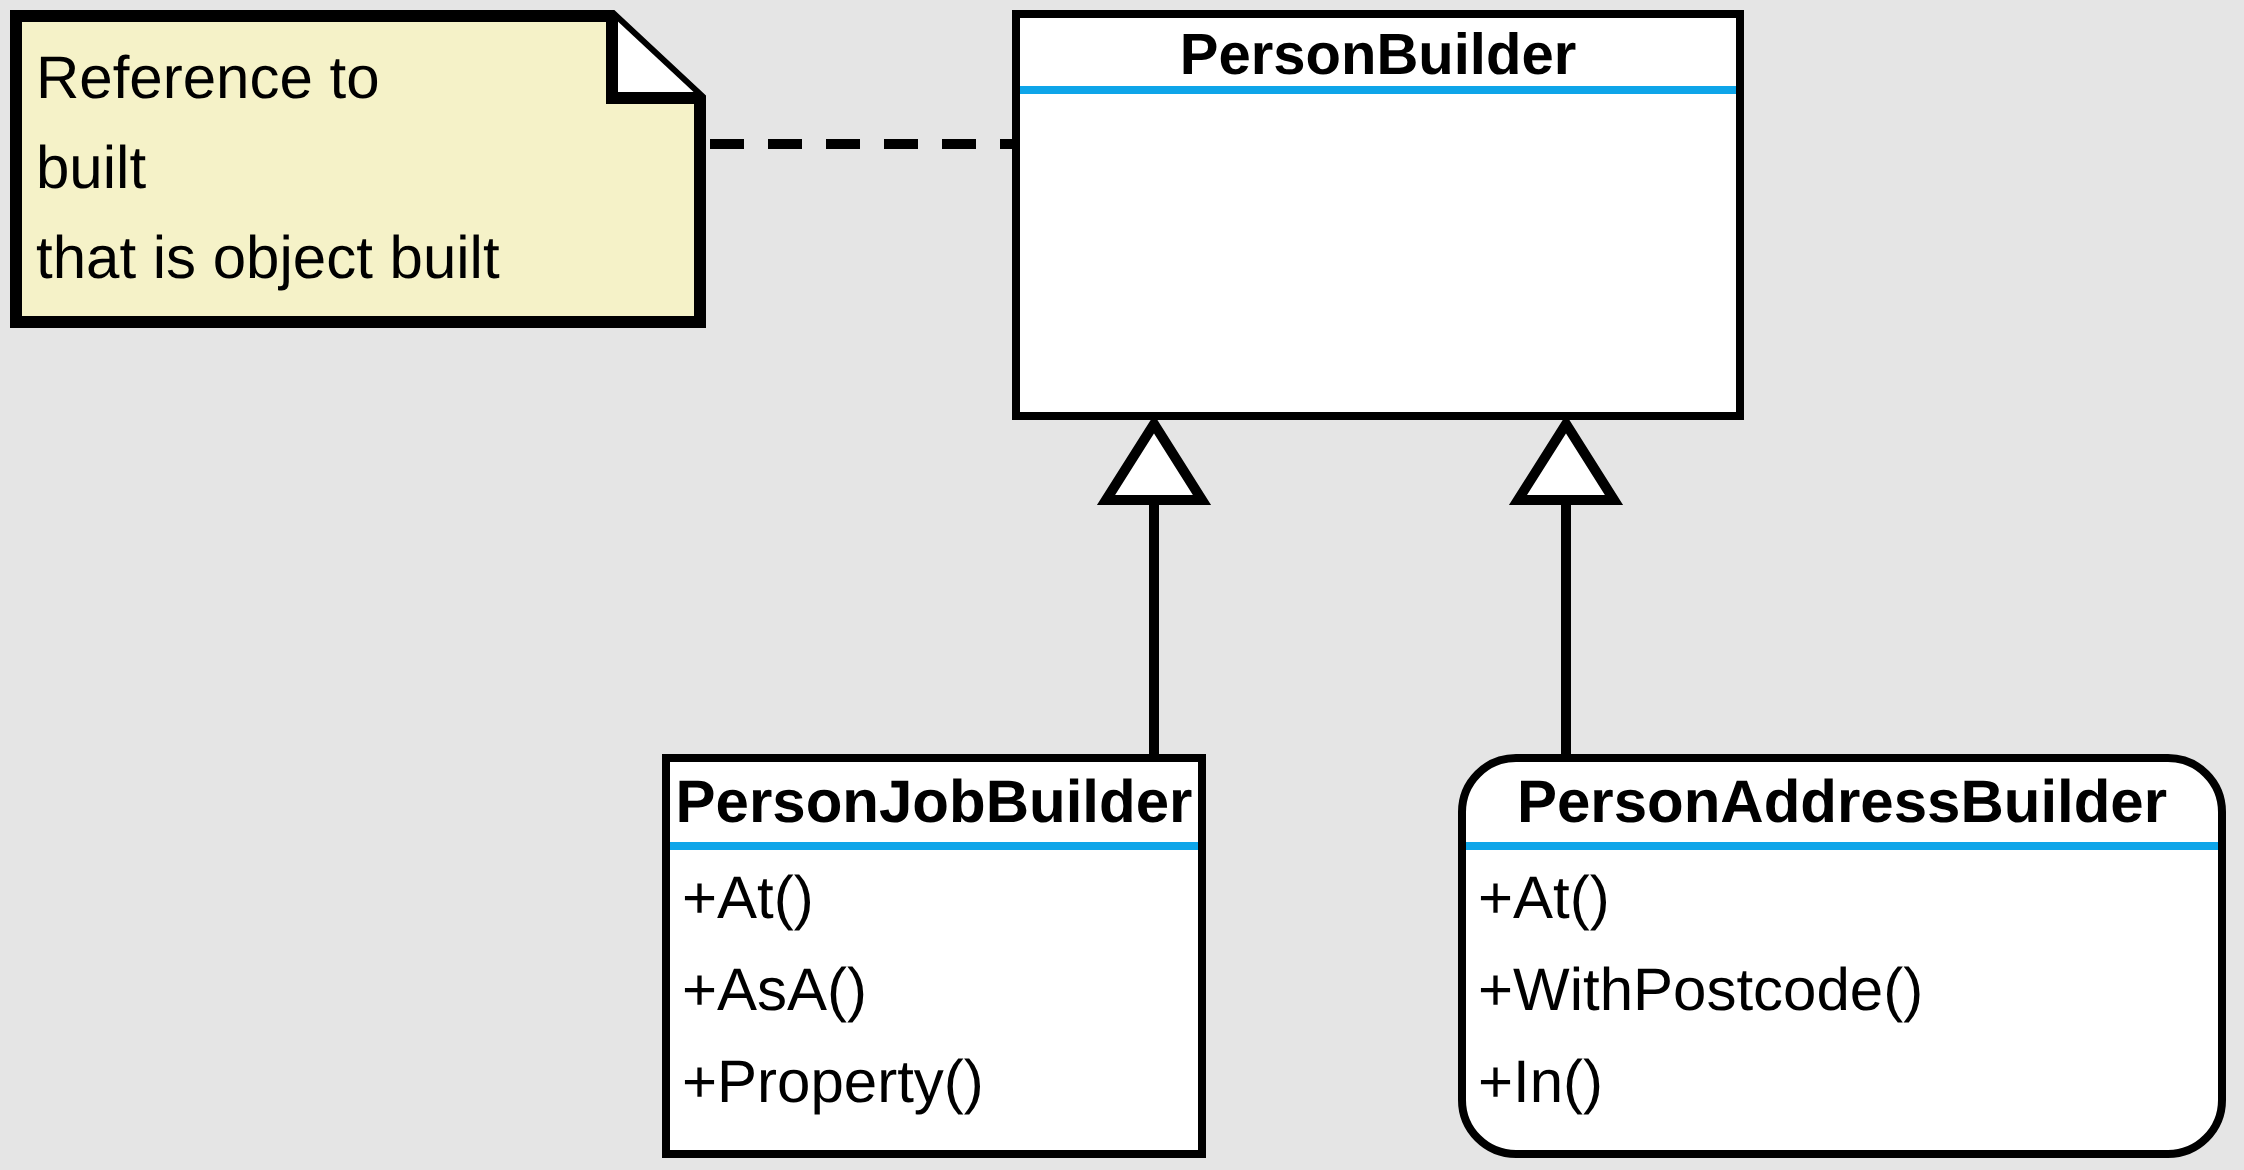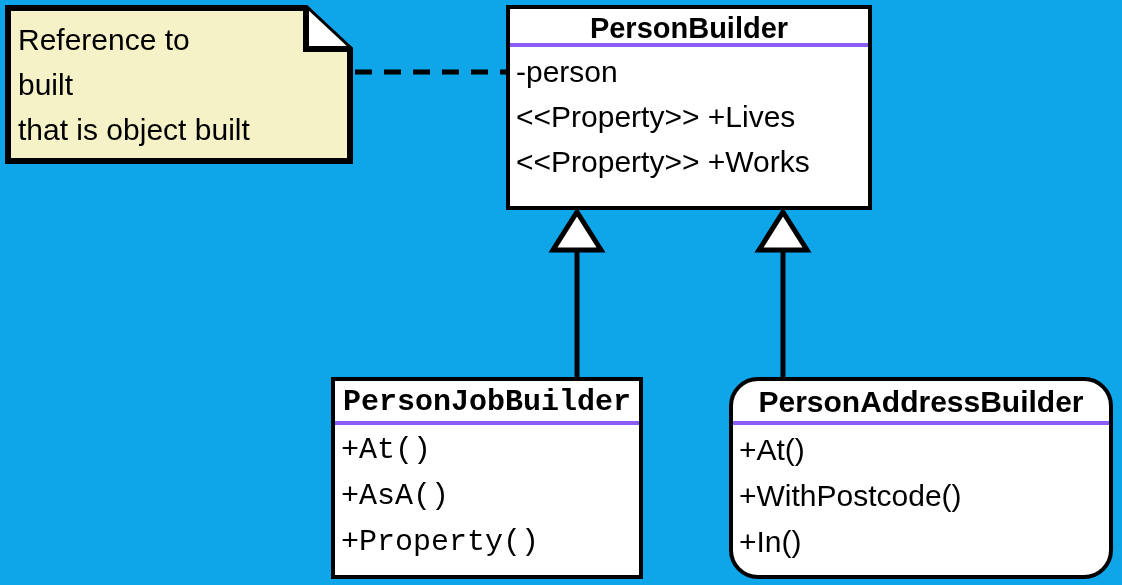--- a/index.html
+++ b/index.html
@@ -4,39 +4,39 @@
 <style>
   html, body {
     margin: 0;
     padding: 0;
     background: #ffffff;
   }
   #canvas {
     position: relative;
     width: 1122px;
     height: 585px;
-    background: #0ea5e9;
+    background: #e5e5e5;
     font-family: "Liberation Sans", sans-serif;
     overflow: hidden;
   }
 
   
   .uml-class {
     position: absolute;
     box-sizing: border-box;
     background: #ffffff;
     border: 4px solid #000000;
   }
   .uml-class-header {
     box-sizing: border-box;
     width: 100%;
     text-align: center;
     font-weight: bold;
     color: #000000;
-    border-bottom: 4px solid #8b5cf6;
+    border-bottom: 4px solid #0ea5e9;
     white-space: nowrap;
     overflow: hidden;
   }
   .uml-class-body {
     box-sizing: border-box;
     width: 100%;
     padding-left: 6px;
   }
   .uml-member {
     color: #000000;
@@ -48,21 +48,21 @@
   #person-builder {
     left: 506px; top: 5px; width: 366px; height: 205px;
   }
   #person-builder .uml-class-header {
     height: 38px; line-height: 38px; font-size: 29px;
   }
   #person-builder .uml-class-body { padding-top: 2px; }
   #person-builder .uml-member { font-size: 30px; line-height: 45px; }
 
   #person-job-builder {
-    left: 331px; top: 377px; width: 312px; height: 202px; font-family: Liberation Mono, monospace;
+    left: 331px; top: 377px; width: 272px; height: 202px;
   }
   #person-address-builder {
     left: 729px; top: 377px; width: 384px; height: 202px; border-radius: 29px;
   }
   #person-job-builder .uml-class-header,
   #person-address-builder .uml-class-header {
     height: 44px; line-height: 42px; font-size: 30px;
   }
   #person-job-builder .uml-class-body,
   #person-address-builder .uml-class-body { padding-top: 2px; }
@@ -118,25 +118,20 @@
     </svg>
     <div class="note-text">
       <div class="note-line">Reference to</div>
       <div class="note-line">built</div>
       <div class="note-line">that is object built</div>
     </div>
   </div>
 
   <div class="uml-class" id="person-builder">
     <div class="uml-class-header">PersonBuilder</div>
-    <div class="uml-class-body">
-      <div class="uml-member">-person</div>
-      <div class="uml-member">&lt;&lt;Property&gt;&gt; +Lives</div>
-      <div class="uml-member">&lt;&lt;Property&gt;&gt; +Works</div>
-    </div>
   </div>
 
   <div class="uml-class" id="person-job-builder">
     <div class="uml-class-header">PersonJobBuilder</div>
     <div class="uml-class-body">
       <div class="uml-member">+At()</div>
       <div class="uml-member">+AsA()</div>
       <div class="uml-member">+Property()</div>
     </div>
   </div>

